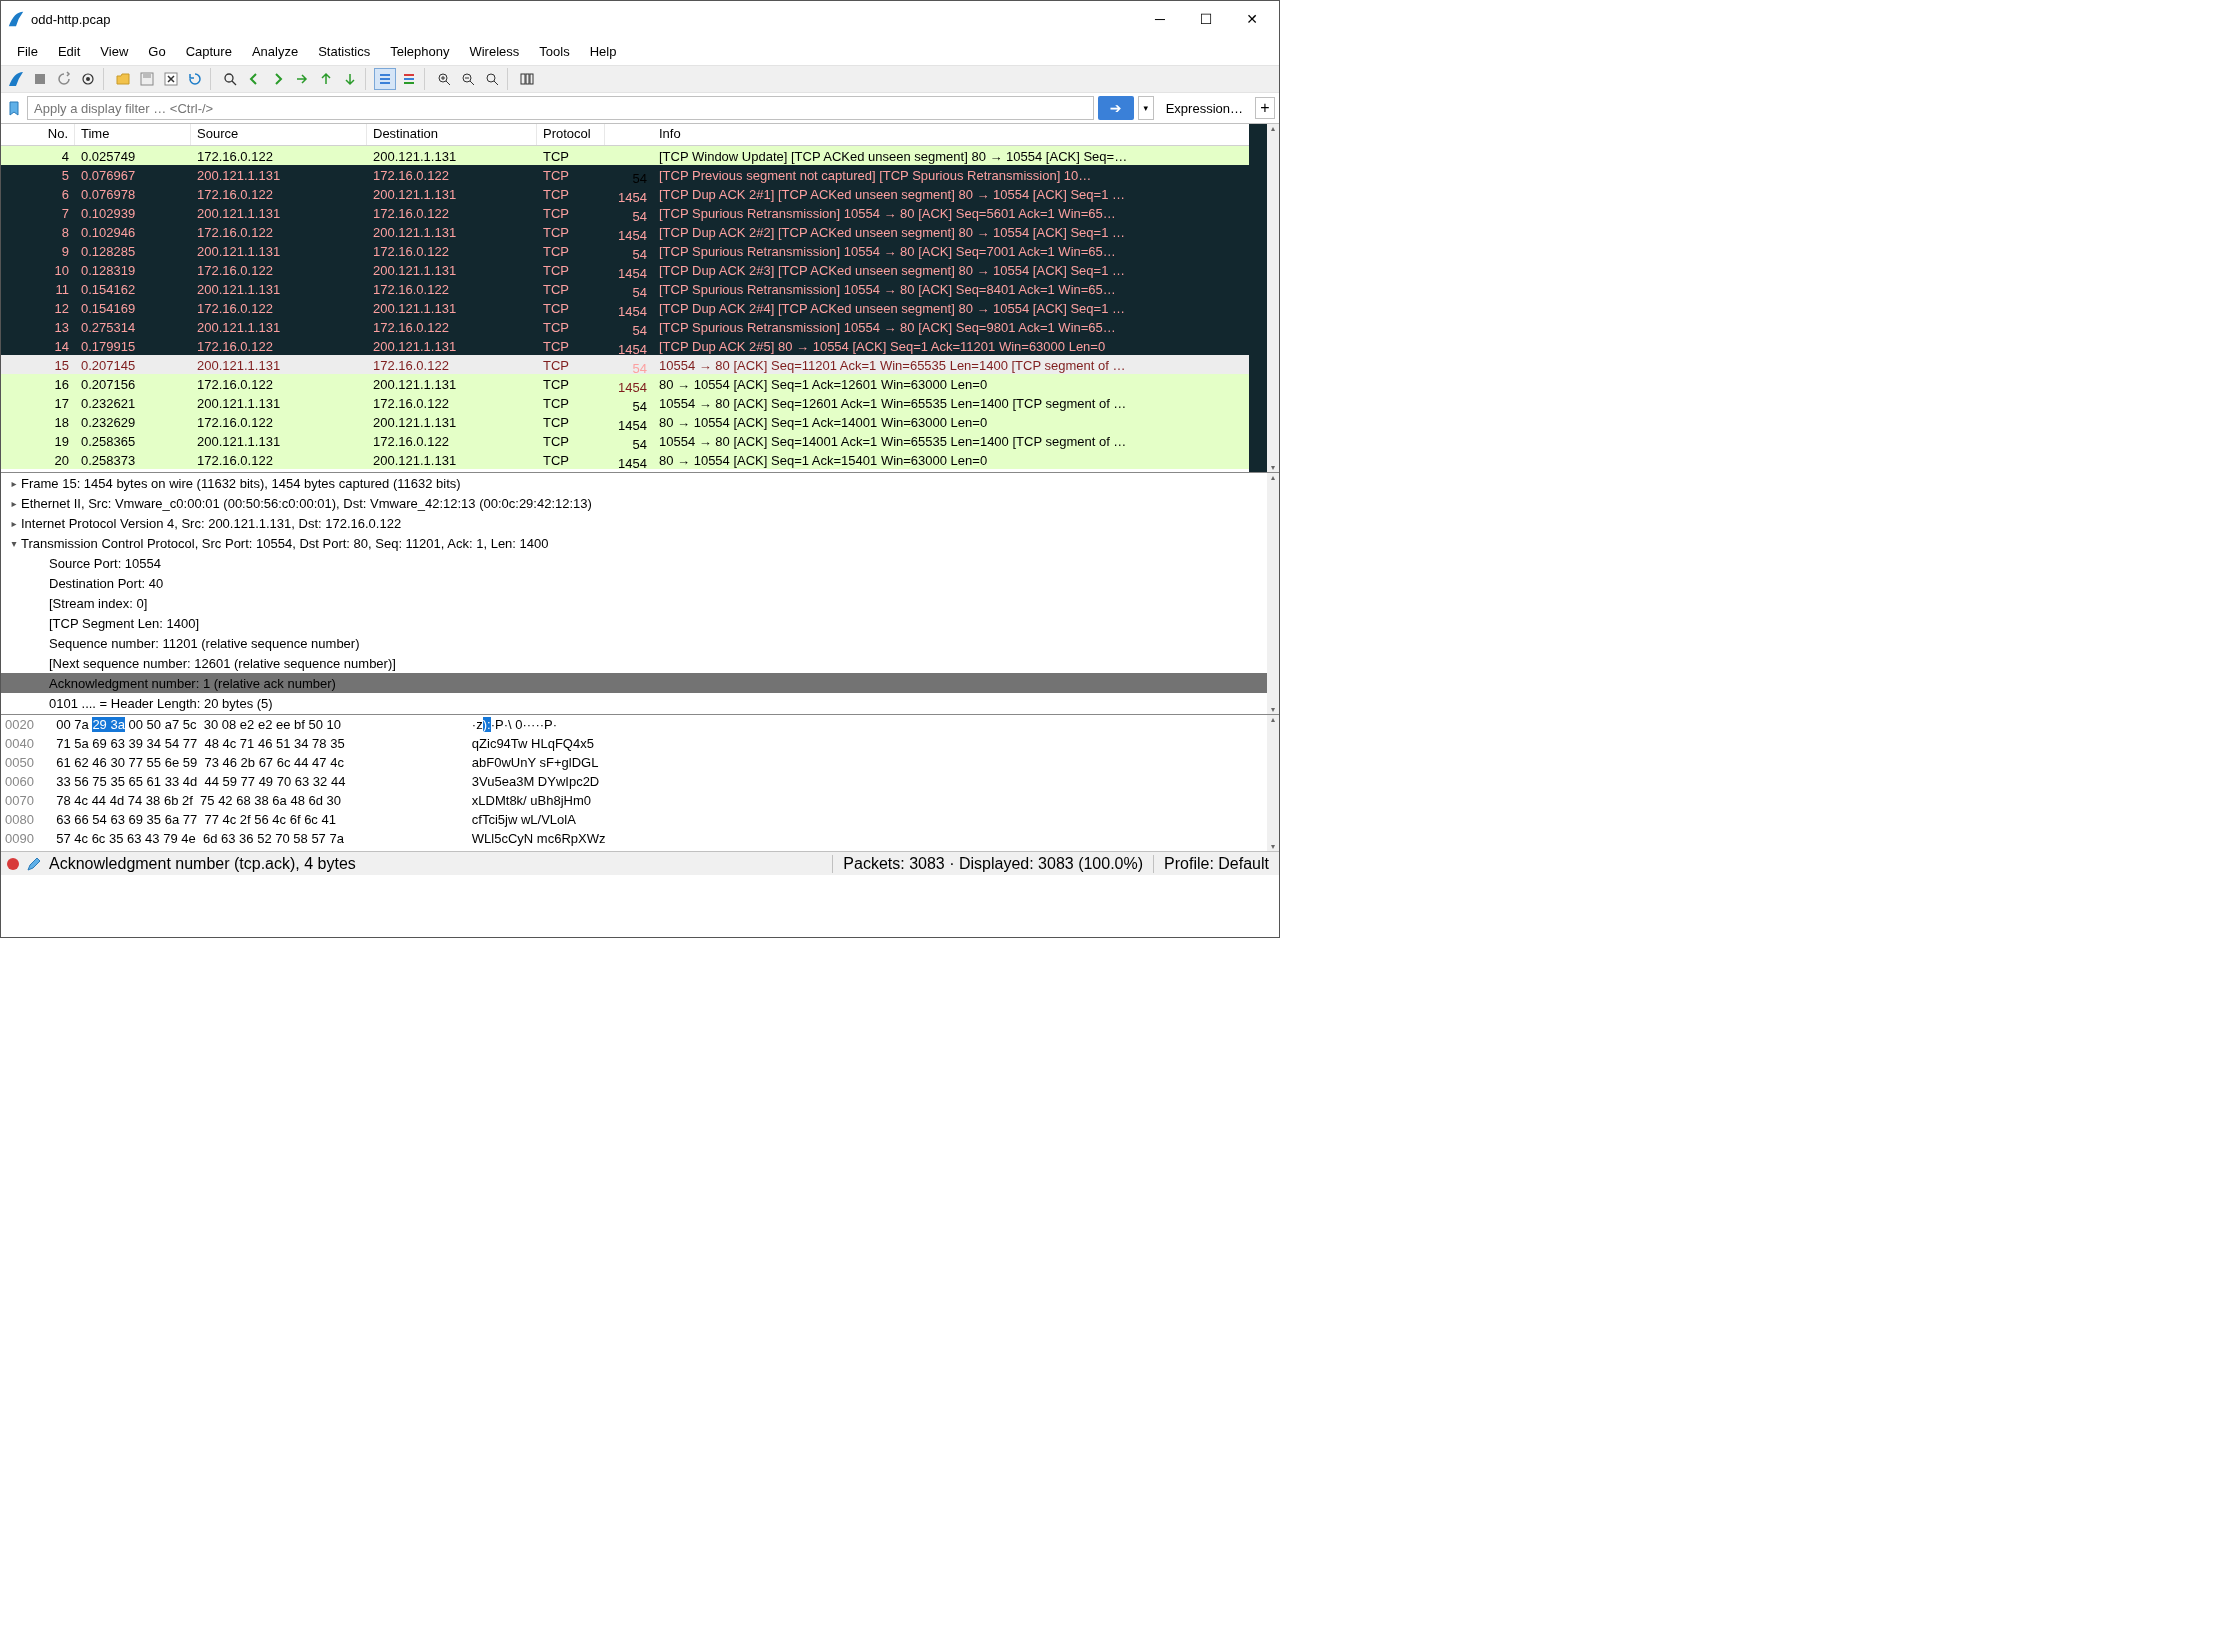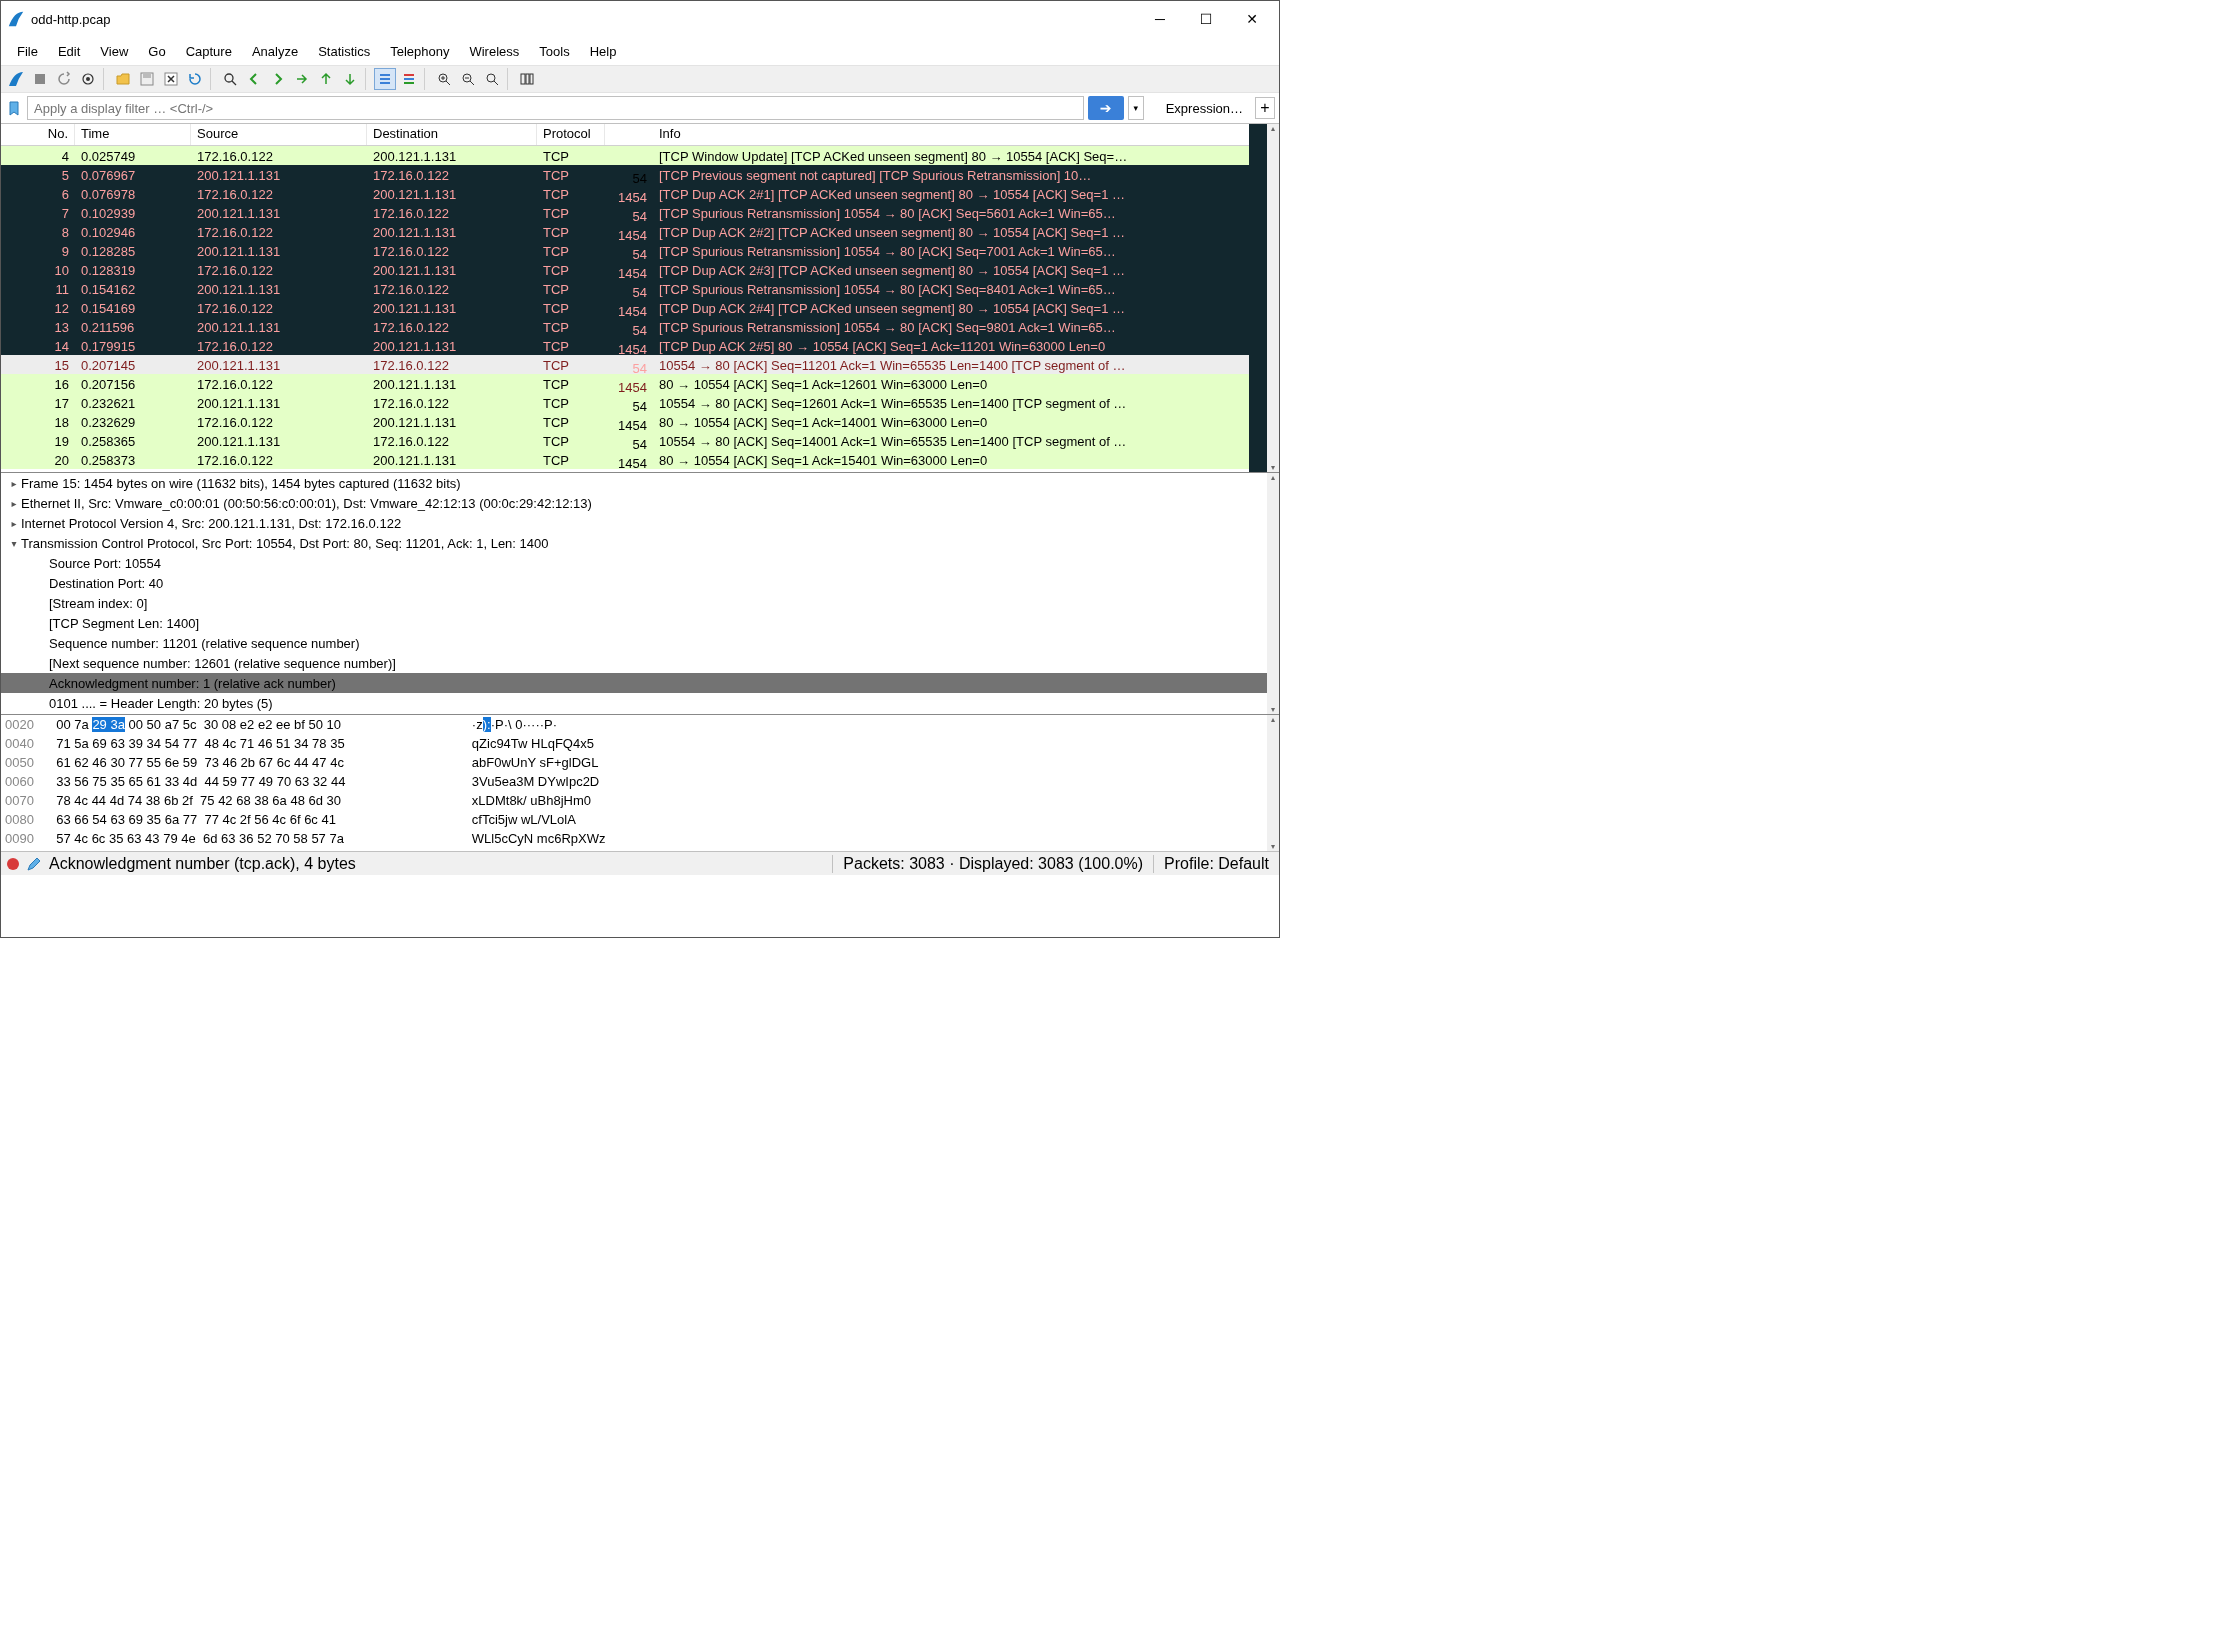--- a/index.html
+++ b/index.html
@@ -12,21 +12,21 @@
 .menubar .menu-item { padding: 4px 10px; cursor: default; }
 .toolbar { height: 28px; display: flex; align-items: center; padding: 2px 4px; background: #f0f0f0; border-top: 1px solid #e3e3e3; border-bottom: 1px solid #e3e3e3; gap: 2px; }
 .toolbar .tb-btn { width: 22px; height: 22px; display: flex; align-items: center; justify-content: center; border: 1px solid transparent; }
 .toolbar .tb-btn.active { border: 1px solid #7aa7d8; background: #d5e5f7; }
 .toolbar .tb-sep { width: 5px; height: 22px; border-left: 1px solid #cfcfcf; margin: 0 2px; }
 .filterbar { height: 30px; display: flex; align-items: center; padding: 2px 4px; gap: 4px; background: #fff; }
 .filterbar .bookmark-icon { width: 18px; height: 22px; display: flex; align-items: center; justify-content: center; }
 .filterbar input { flex: 1; height: 24px; border: 1px solid #c0c0c0; padding: 0 6px; font-size: 13px; color: #777; background: #fff; }
 .filterbar .go-btn { width: 36px; height: 24px; background: #3a80d8; display: flex; align-items: center; justify-content: center; color: #fff; font-size: 14px; border-radius: 2px; }
 .filterbar .drop-btn { width: 16px; height: 24px; display: flex; align-items: center; justify-content: center; border: 1px solid #c0c0c0; font-size: 9px; }
-.filterbar .expr { padding: 0 8px; font-size: 13px; margin-left: 10px; }
+.filterbar .expr { padding: 0 8px; font-size: 13px; }
 .filterbar .plus-btn { width: 20px; height: 22px; display: flex; align-items: center; justify-content: center; font-size: 16px; border: 1px solid #c0c0c0; }
 .packet-list { flex: 0 0 350px; display: flex; flex-direction: column; border-top: 1px solid #c0c0c0; border-bottom: 1px solid #888; position: relative; }
 .pl-header { display: flex; background: #fff; border-bottom: 1px solid #d0d0d0; height: 22px; font-size: 13px; }
 .pl-header .col { padding: 2px 6px; border-right: 1px solid #e8e8e8; overflow: hidden; white-space: nowrap; }
 .pl-body { flex: 1; overflow: hidden; font-family: Consolas, "Lucida Console", monospace; font-size: 13px; position: relative; }
 .pl-row { display: flex; height: 19px; align-items: center; white-space: nowrap; border-top: 2px solid transparent; }
 .pl-row .cell { padding: 0 6px; overflow: hidden; text-overflow: clip; }
 .col-no { width: 74px; text-align: right; }
 .col-time { width: 116px; }
 .col-src { width: 176px; }
@@ -312,21 +312,21 @@
         <span class="cell col-no">12</span>
         <span class="cell col-time">0.154169</span>
         <span class="cell col-src">172.16.0.122</span>
         <span class="cell col-dst">200.121.1.131</span>
         <span class="cell col-proto">TCP</span>
         <span class="cell col-len">54</span>
         <span class="cell col-info">[TCP Dup ACK 2#4] [TCP ACKed unseen segment] 80 → 10554 [ACK] Seq=1 …</span>
       </div>
       <div class="pl-row row-dark">
         <span class="cell col-no">13</span>
-        <span class="cell col-time">0.211596</span>
+        <span class="cell col-time">0.275314</span>
         <span class="cell col-src">200.121.1.131</span>
         <span class="cell col-dst">172.16.0.122</span>
         <span class="cell col-proto">TCP</span>
         <span class="cell col-len">1454</span>
         <span class="cell col-info">[TCP Spurious Retransmission] 10554 → 80 [ACK] Seq=9801 Ack=1 Win=65…</span>
       </div>
       <div class="pl-row row-dark">
         <span class="cell col-no">14</span>
         <span class="cell col-time">0.179915</span>
         <span class="cell col-src">172.16.0.122</span>

